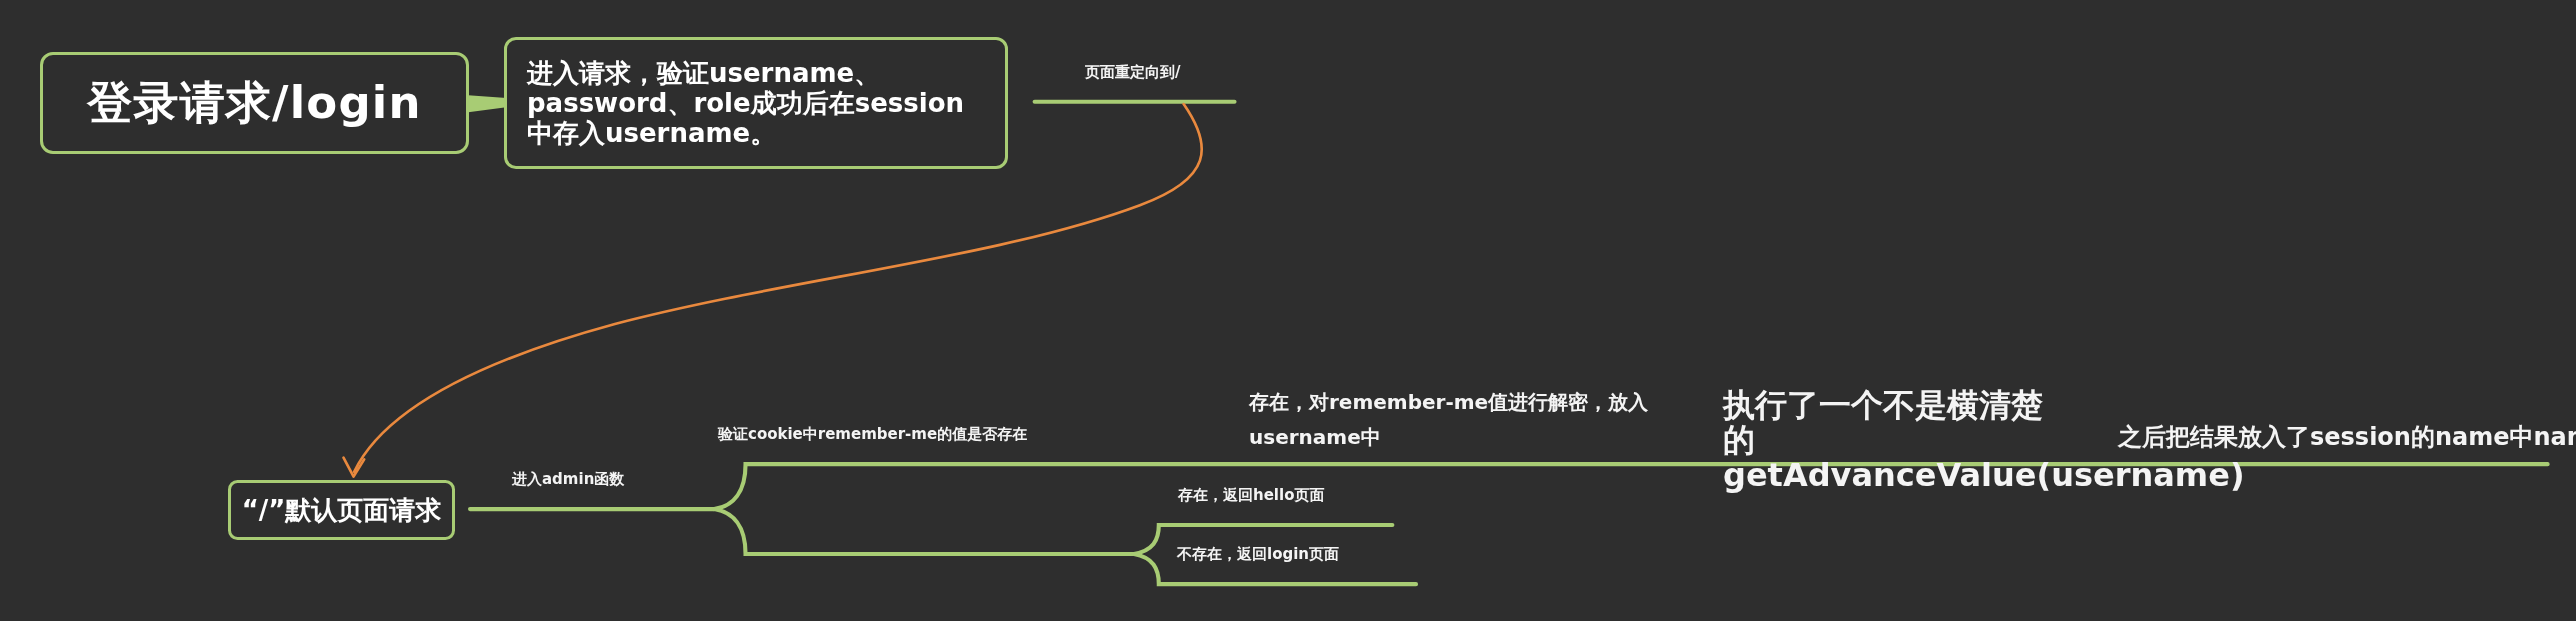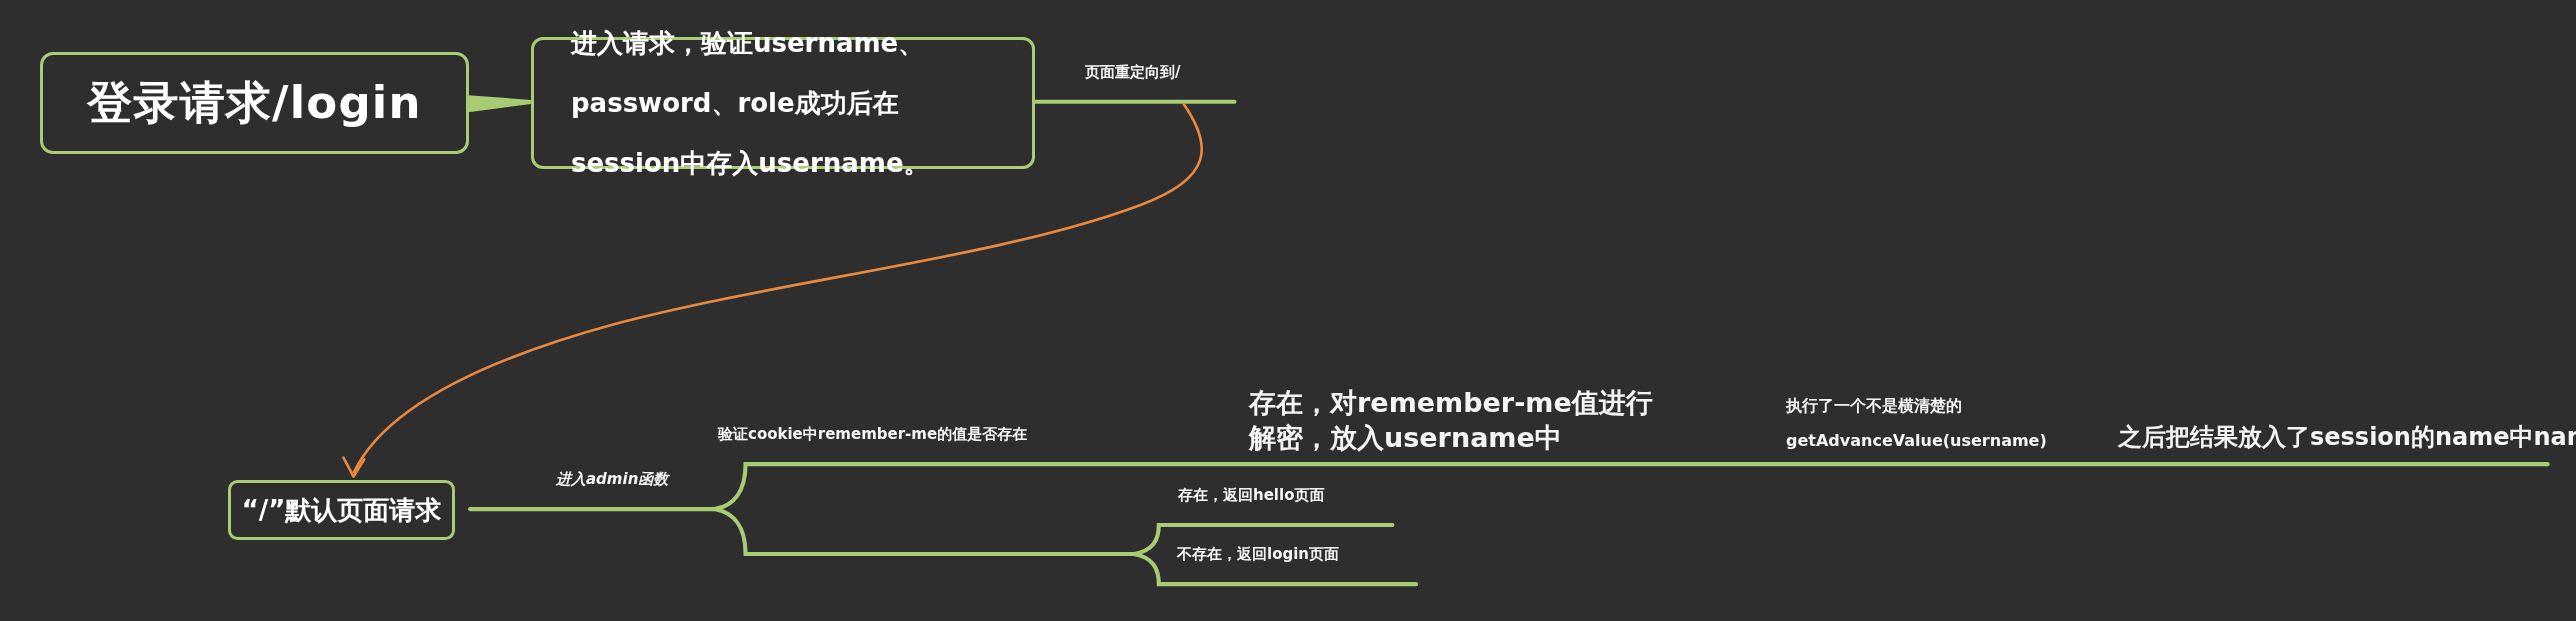--- a/index.html
+++ b/index.html
@@ -50,50 +50,50 @@
   }
   #box-login-request {
     left: 40px; top: 52px;
     width: 429px; height: 102px;
     border-radius: 13px;
     justify-content: center;
     font-size: 45px;
     letter-spacing: 1.2px;
   }
   #box-login-flow {
-    left: 531px; top: 37px;
+    left: 504px; top: 37px;
     width: 504px; height: 132px;
     border-radius: 12px;
     font-size: 26px;
-    line-height: 60px;
-    padding: 0 37px;
+    line-height: 30px;
+    padding: 0 20px;
     font-weight: 700;
   }
   #box-default-page {
     left: 228px; top: 480px;
     width: 227px; height: 60px;
     border-radius: 9.5px;
     justify-content: center;
     font-size: 26px;
   }
   .edge-label {
     position: absolute;
     color: #f4f4f4;
     font-weight: 700;
     font-size: 15px;
     line-height: 1.05;
     white-space: nowrap;
   }
   #label-redirect        { left: 1085px; top: 65px; }
-  #label-enter-admin     { left: 556px;  top: 472px; font-style: italic; }
+  #label-enter-admin     { left: 512px;  top: 472px; }
   #label-check-cookie    { left: 718px; top: 427px; }
   #label-cookie-exists   { left: 1249px; top: 385px; width: 414px;
-                           font-size: 27px; line-height: 35px; white-space: normal; }
-  #label-advance-value   { left: 1786px; top: 388px; width: 343px;
-                           font-size: 16px; line-height: 35px; white-space: normal; }
+                           font-size: 20px; line-height: 35px; white-space: normal; }
+  #label-advance-value   { left: 1723px; top: 388px; width: 343px;
+                           font-size: 32px; line-height: 35px; white-space: normal; }
   #label-store-result    { left: 2118px; top: 425px; font-size: 24px; }
   #label-check-session   { left: 761px; top: 519px; }
   #label-session-exists  { left: 1178px; top: 488px; }
   #label-session-missing { left: 1177px; top: 547px; }
 </style>
 </head>
 <body>
 
 <div id="canvas">
 

